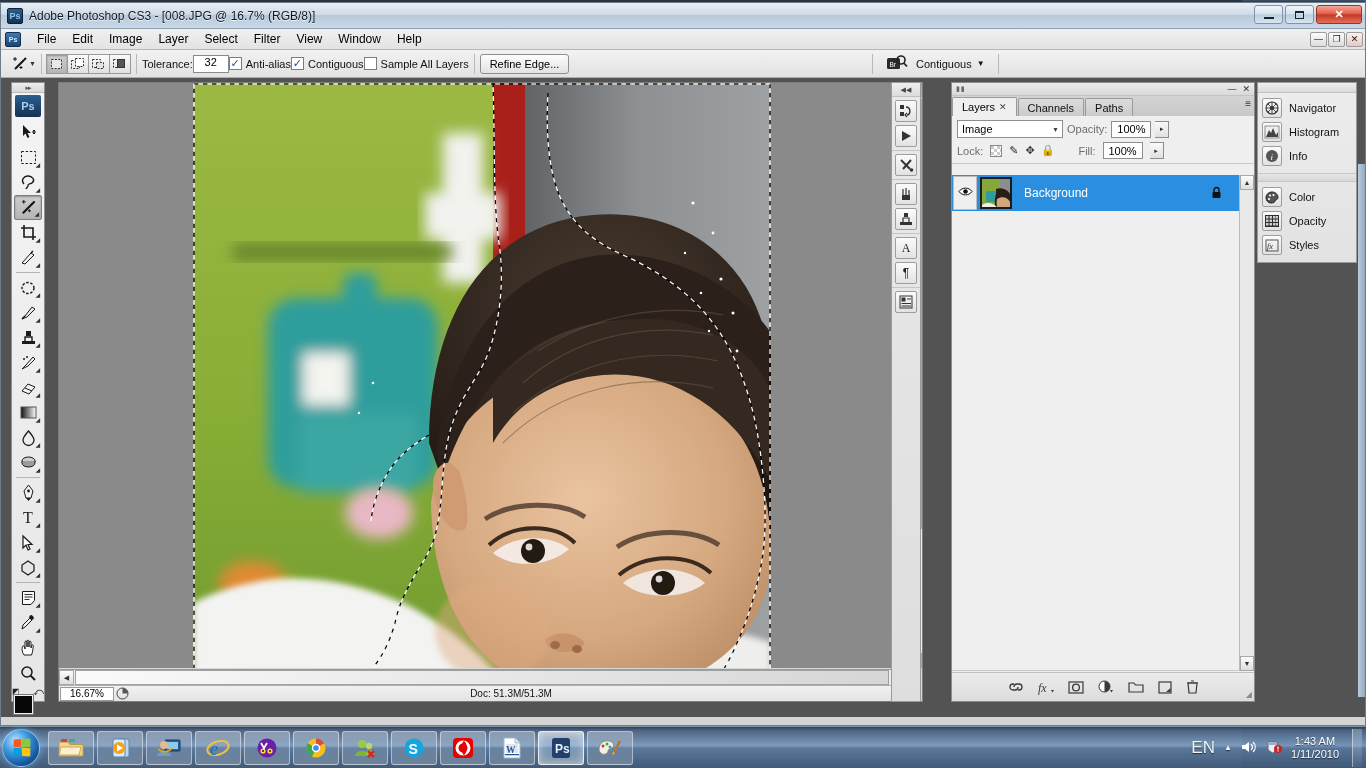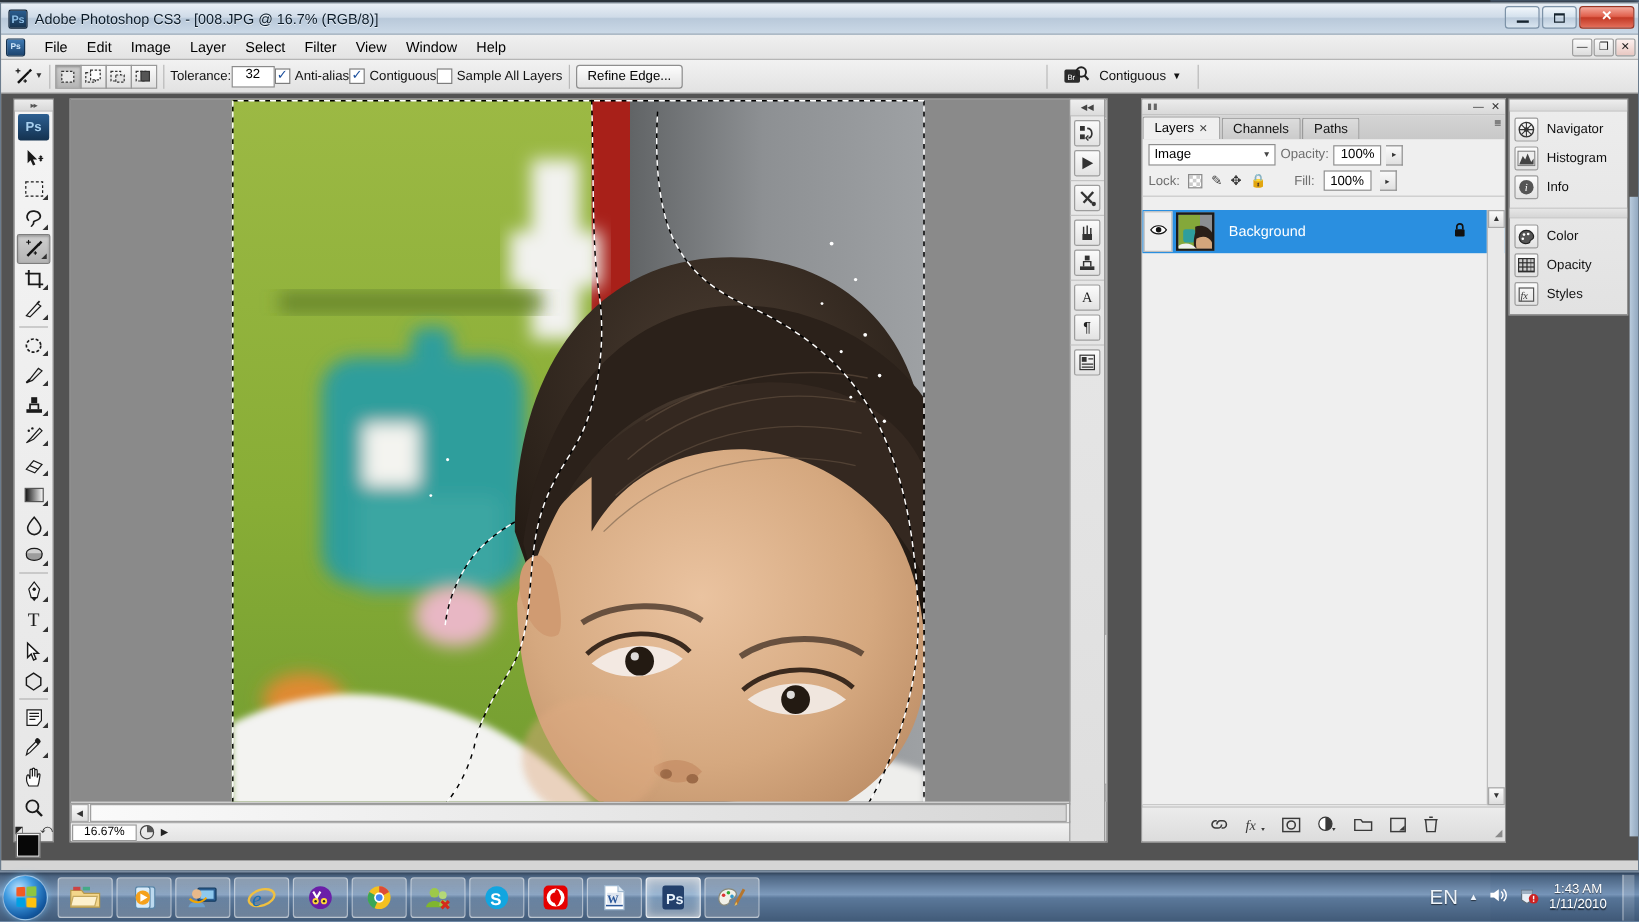--- a/index.html
+++ b/index.html
@@ -846,20 +846,21 @@
         </div>
 
         <div class="statusbar">
           <div class="status-zoom">16.67%</div>
           <div class="status-icon">
             <svg width="13" height="13">
                 <circle cx="6.5" cy="6.5" r="5.5" fill="none" stroke="#444"></circle>
                 <path d="M6.5 1 A5.5 5.5 0 0 1 12 6.5 L6.5 6.5 Z" fill="#555"></path>
               </svg>
           </div>
+          <div class="status-doc">Doc: 51.3M/51.3M</div>
           <div class="status-tri">▶</div>
         </div>
       </div>
 
       <div class="icon-dock">
         <div class="dock-head">
           <span class="arrows">◀◀</span>
         </div>
         <div class="dock-group">
           <div class="dock-btn">

